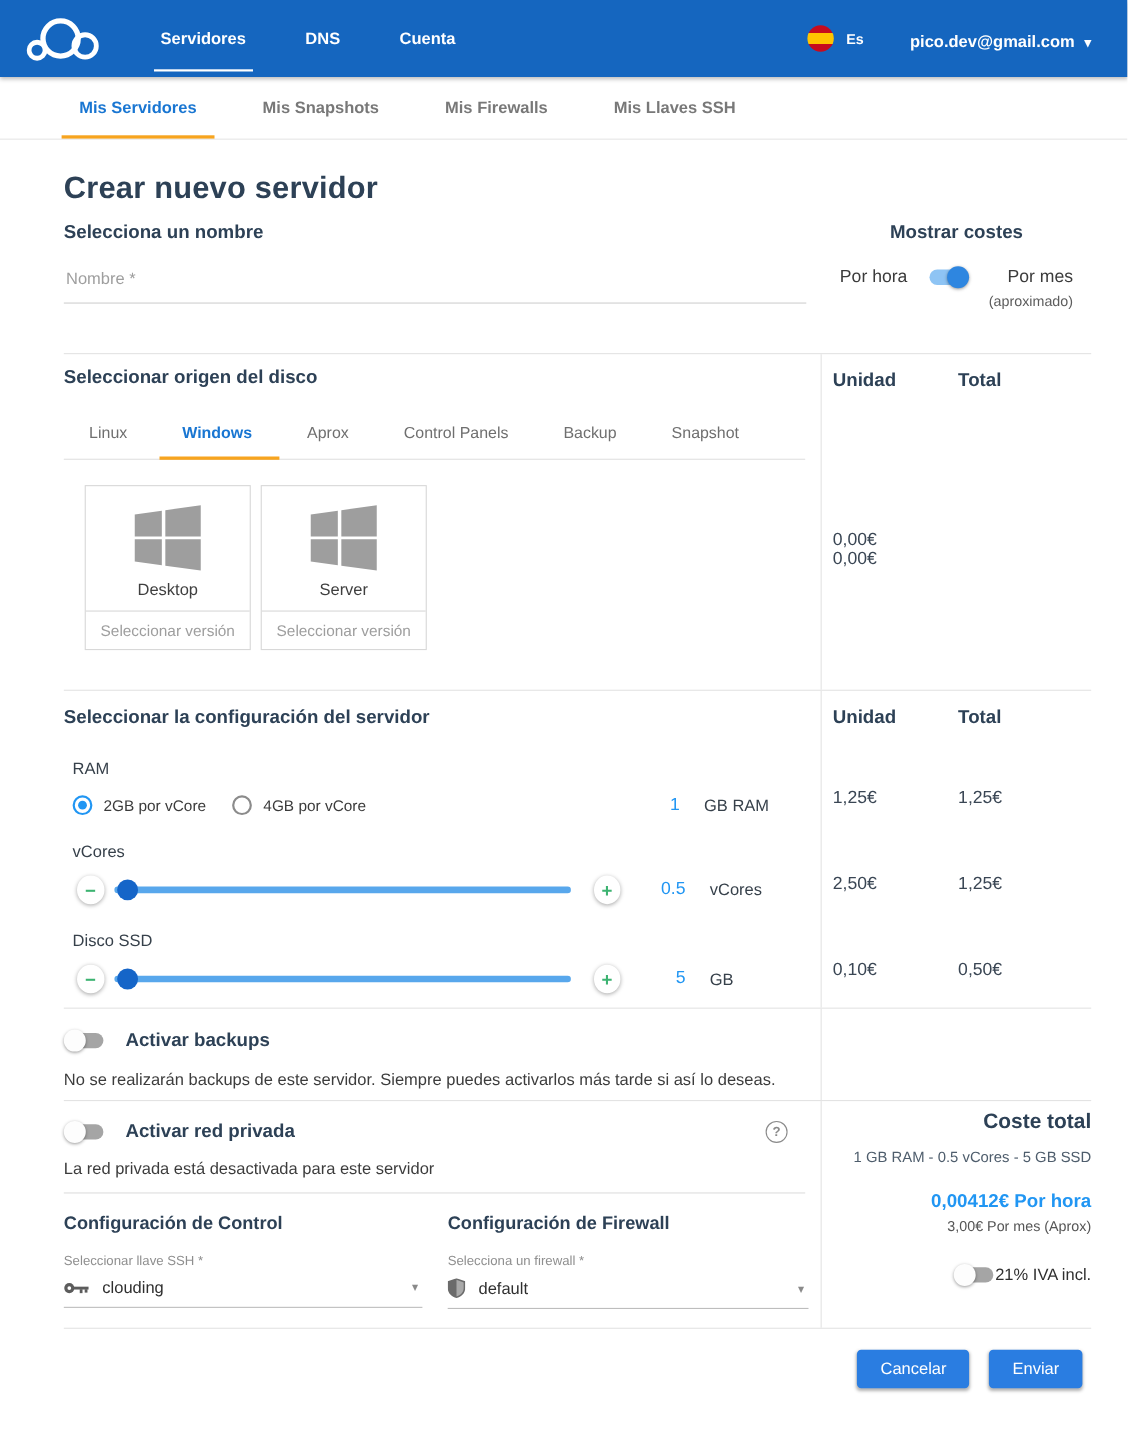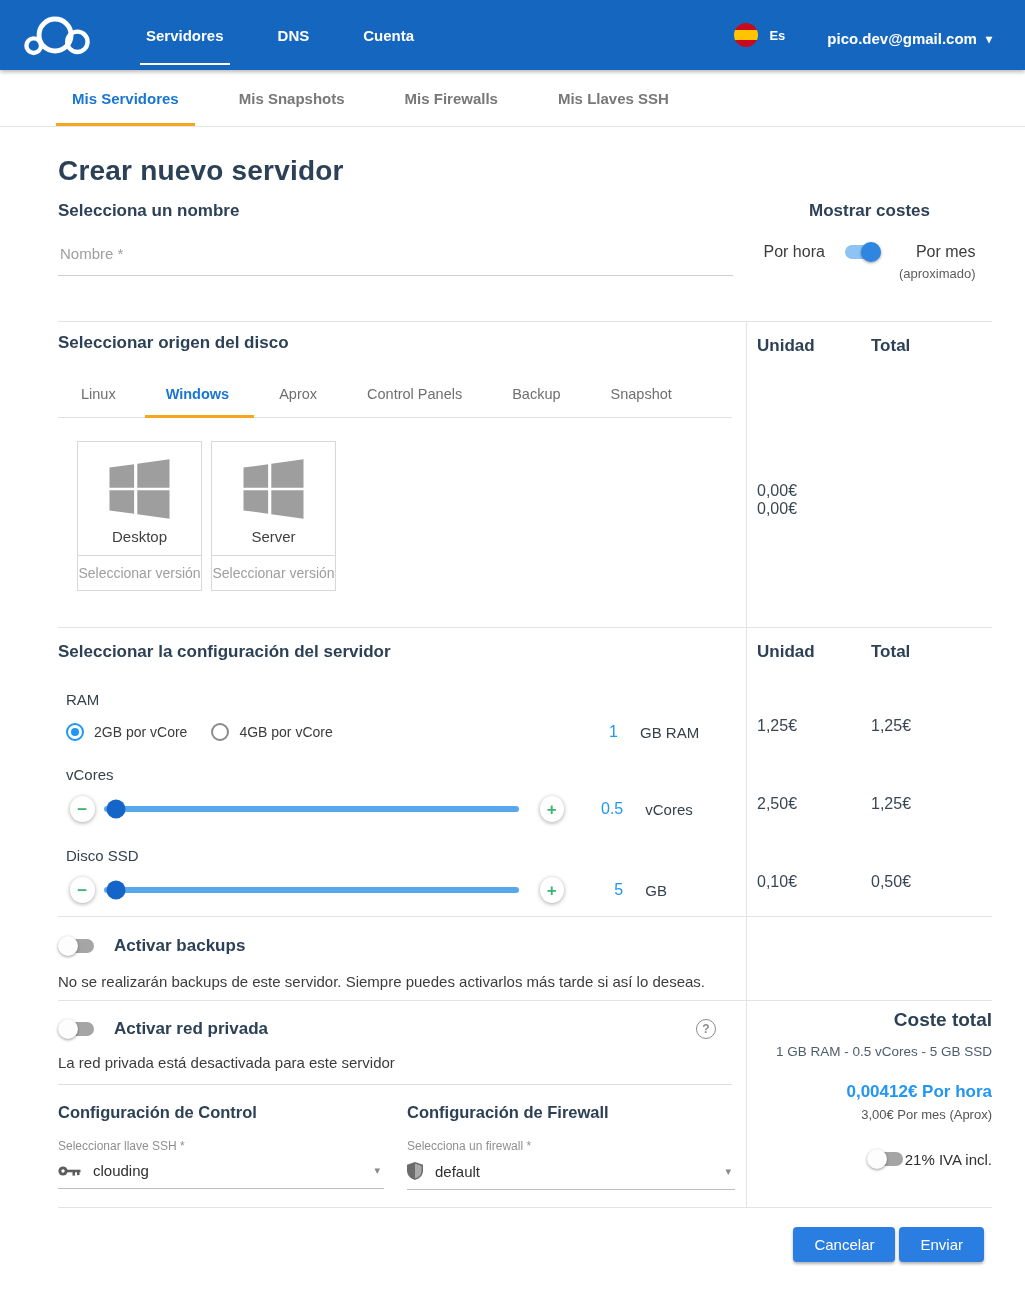--- a/index.html
+++ b/index.html
@@ -78,21 +78,21 @@
   .abs-row { position:absolute; left:0; right:0; }
 
   
   .row2 { min-height:306px; }
   .row2 .cell-left { padding-top:11px; }
   .disk-tabs { display:flex; gap:50px; padding-left:23px; margin-top:20px; border-bottom:1px solid #e0e0e0; }
   .disk-tab { padding:13px 0 15px; font-size:14.5px; color:#6f6f6f; position:relative; cursor:pointer; }
   .disk-tab.active { color:var(--link-blue); font-weight:bold; }
   .disk-tab.active::after { content:''; position:absolute; left:-21px; right:-25px; bottom:-1px; height:3px; background:var(--orange); }
   .cards { display:flex; gap:9px; margin-top:23px; margin-left:19px; }
-  .os-card { width:125px; border:1px solid #d8d8d8; background:#fff; cursor:pointer; }
+  .os-card { width:151px; border:1px solid #d8d8d8; background:#fff; cursor:pointer; }
   .os-card .card-main { height:113px; display:flex; flex-direction:column; align-items:center; justify-content:flex-end; padding-bottom:10px; }
   .os-card .card-title { font-size:15px; color:#3f3f3f; margin-top:9px; }
   .os-card .card-select { border-top:1px solid #d8d8d8; height:35px; display:flex; align-items:center;
                           justify-content:center; font-size:14px; color:var(--lgray); }
   .row2 .cell-right { padding-top:14px; }
 
   
   .row3 { min-height:289px; }
   .row3 .cell-left { padding-top:14px; }
   .cfg-label { font-size:15px; color:#37414b; margin-left:8px; }
@@ -146,21 +146,21 @@
 
   .total-cell { text-align:right; padding-top:8px; }
   .total-h { font-size:19px; font-weight:bold; color:var(--navy); }
   .total-specs { font-size:13.5px; color:#4e5d6c; margin-top:13px; }
   .total-hourly { font-size:17px; font-weight:bold; color:var(--accent); margin-top:23px; }
   .total-monthly { font-size:13px; color:#555; margin-top:5px; }
   .iva-line { display:flex; align-items:center; justify-content:flex-end; margin-top:27px; }
   .iva-lbl { font-size:15px; color:#2f2f2f; }
 
   
-  .btn-row { border-top:1px solid var(--divider); display:flex; justify-content:flex-end; gap:4px;
+  .btn-row { border-top:1px solid var(--divider); display:flex; justify-content:flex-end; gap:18px;
              padding:19px 8px 18px 0; }
   .btn { background:var(--btn-blue); color:#fff; border:none; border-radius:4px; font-size:15px;
          font-family:"Liberation Sans",sans-serif; padding:9px 21px; cursor:pointer;
          box-shadow:0 2px 3px rgba(0,0,0,.3); }
 </style>
 </head>
 <body>
 
 <header class="navbar">
   <div class="logo">

